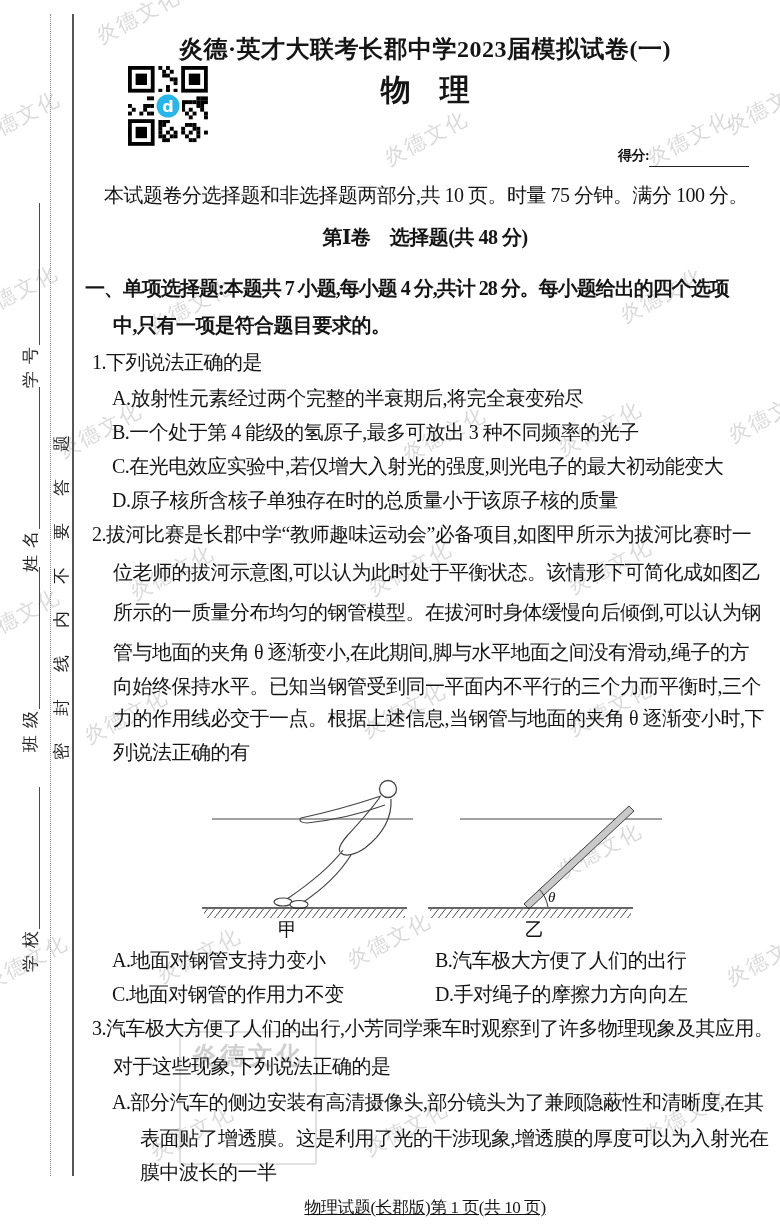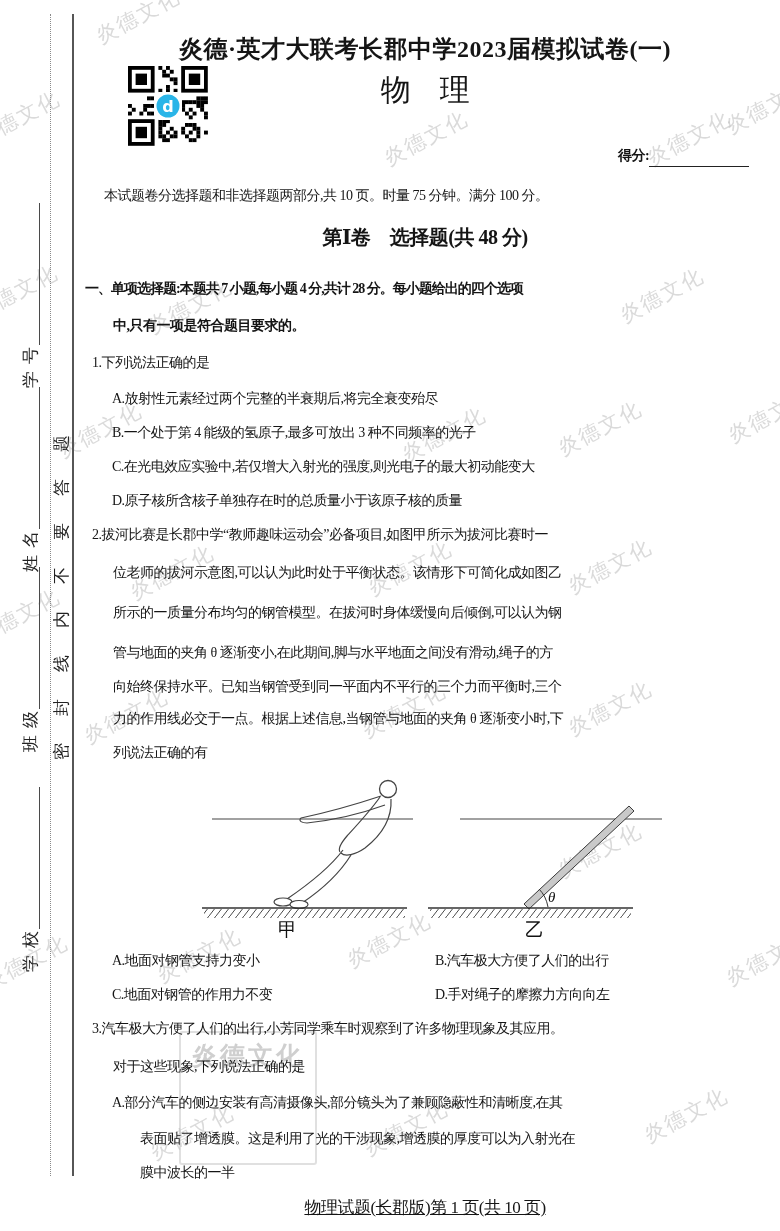--- a/index.html
+++ b/index.html
@@ -1,23 +1,23 @@
 <!DOCTYPE html>
 <html><head>
 <meta charset="utf-8">
 <style>
   html,body{margin:0;padding:0;}
   body{width:780px;height:1231px;position:relative;overflow:hidden;background:#ffffff;
        font-family:"Liberation Serif","DejaVu Serif",serif;color:#151515;}
   
-  .ln{position:absolute;font-size:14px;line-height:23px;white-space:nowrap;letter-spacing:-0.5px;z-index:3;}
+  .ln{position:absolute;font-size:20px;line-height:23px;white-space:nowrap;letter-spacing:-0.5px;z-index:3;}
   .b{font-weight:bold;}
   .center{left:85px;width:680px;text-align:center;}
   .title{top:30px;font-size:24px;line-height:38px;font-weight:bold;letter-spacing:0.5px;}
-  .subject{top:78px;font-size:30px;font-weight:normal;}
+  .subject{top:78px;font-size:30px;font-weight:bold;}
   .sec-head{top:226px;font-size:20px;font-weight:bold;}
   .footer{top:1196px;font-size:17px;text-decoration:underline;}
   .score{left:618px;top:144px;font-size:14px;}
   .score-line{display:inline-block;width:100px;height:19px;border-bottom:1.3px solid #222;vertical-align:bottom;}
   
   .rule-dotted{position:absolute;left:50px;top:14px;height:1162px;border-left:1.5px dotted #8a8a8a;z-index:2;}
   .rule-solid{position:absolute;left:72px;top:14px;height:1162px;border-left:2px solid #565656;z-index:2;}
   .vgroup{position:absolute;height:18px;transform-origin:left bottom;transform:rotate(-90deg);
           display:flex;align-items:flex-end;font-size:17px;color:#222;z-index:2;}
   .vlabel{letter-spacing:7px;white-space:nowrap;line-height:18px;}

